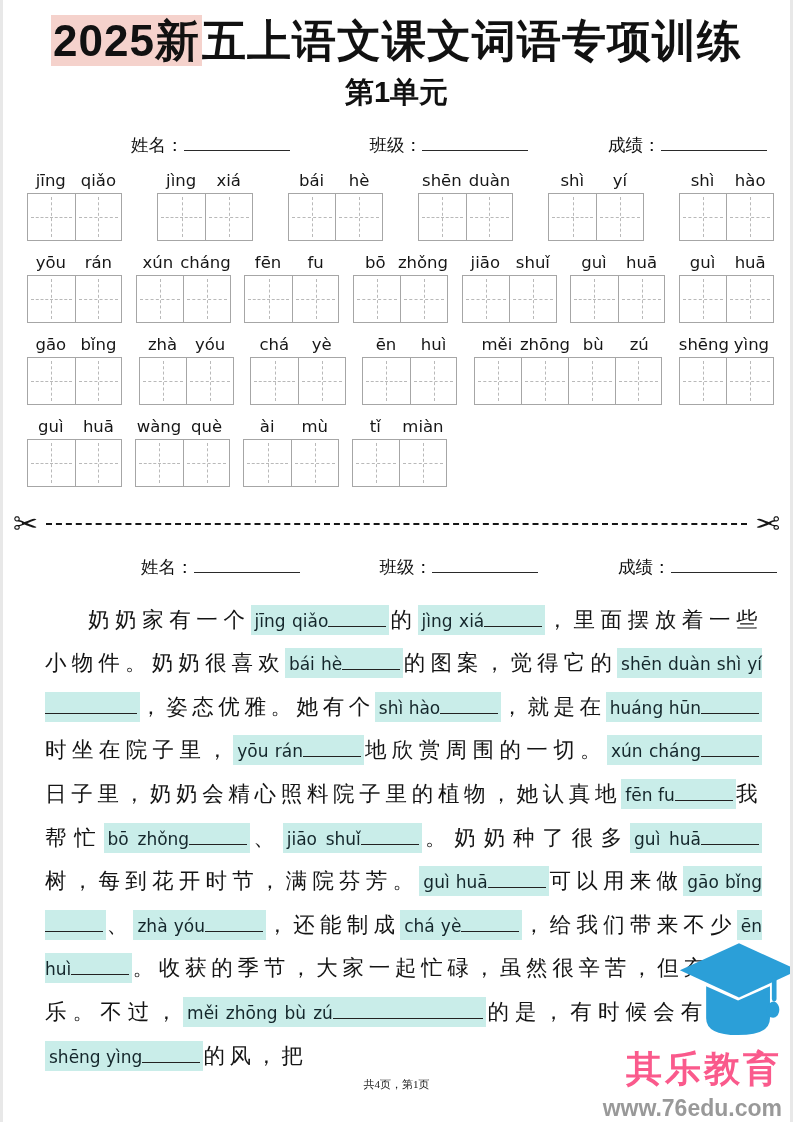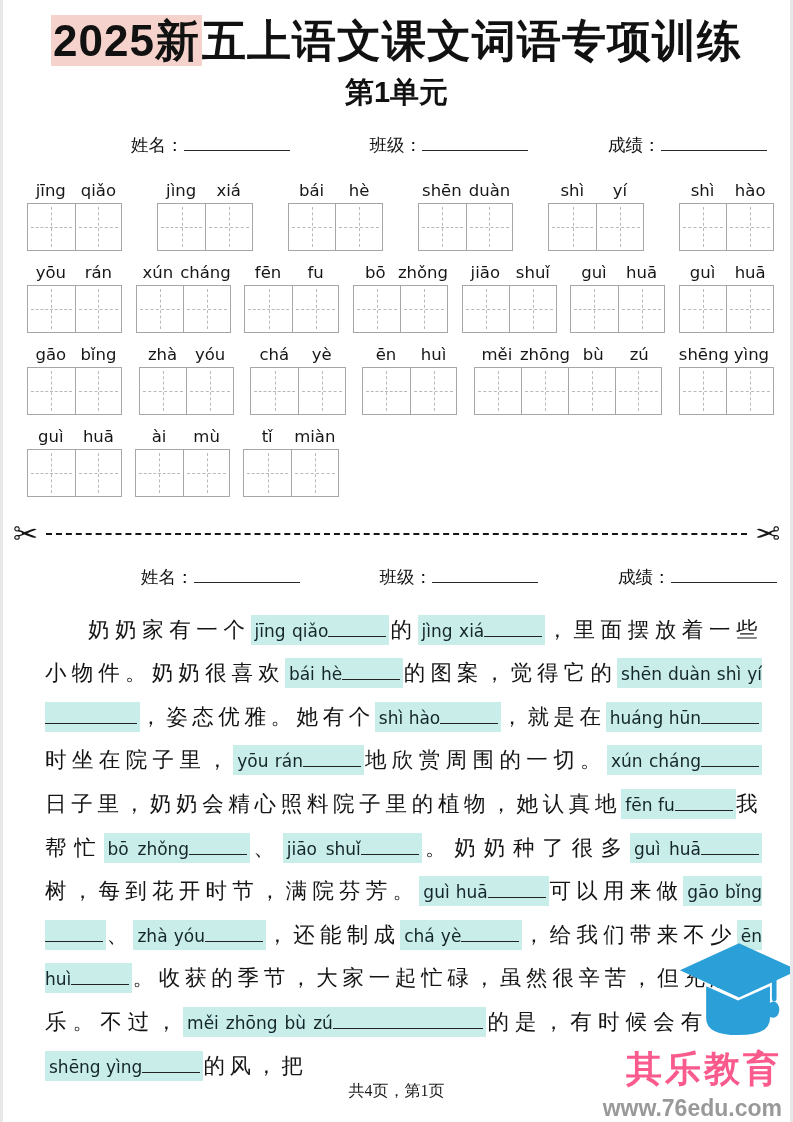--- a/index.html
+++ b/index.html
@@ -16,21 +16,21 @@
   .title .hl { background:var(--hl-pink,#f5d2cc); padding:1px 2px; }
   .subtitle { text-align:center; font-family:"Liberation Sans","DejaVu Sans",sans-serif;
     font-weight:900; font-size:29px; margin-top:6px; }
   
   .name-row { display:flex; font-size:17.5px; margin-top:20px; padding-left:128px;gap:20px; }
   .name-row .grp { white-space:nowrap; margin-right:60px; }
   .name-row .uline { display:inline-block; width:106px; height:12px;
     border-bottom:1.5px solid #2a2a2a; }
   .name-row.second { margin-top:16px; padding-left:138px; }
   
-  .rows-wrap { width:747px; margin:24px auto 0 24px; }
+  .rows-wrap { width:747px; margin:14px auto 0 24px; }
   .word-row { display:flex; justify-content:space-between; margin-bottom:12px; }
   .word-row.align-left { justify-content:flex-start; gap:13px; }
   .word { display:flex; flex-direction:column; }
   .labels { display:flex; margin-bottom:3px; }
   .labels span { flex:1; text-align:center; white-space:nowrap;
     font-family:"DejaVu Sans",sans-serif; font-size:16.5px; color:#161616; }
   .grid { display:flex; border:1px solid #a6a6a6; }
   .cell { position:relative; width:46.6px; height:46px; background:#fff; }
   .cell + .cell { border-left:1px solid #a6a6a6; }
   .cell::before { content:""; position:absolute; left:50%; top:3px; bottom:3px;
@@ -47,22 +47,22 @@
   .passage { margin:20px 28px 0 42px; font-size:21.5px; line-height:42.6px;
     text-align:justify; text-indent:2em; letter-spacing:4.5px; color:#141414; }
   .blank { background:var(--hl-cyan,#c9ede9); letter-spacing:0;
     padding:3px 3px 3px 4px; white-space:normal; }
   .blank .py { font-family:"DejaVu Sans",sans-serif; font-size:17px; color:#14262b; }
   .blank .line { display:inline-block; width:58px; height:13px;
     border-bottom:1.6px solid #222; }
   .blank .line.l { width:92px; }
   .blank .line.xl { width:150px; }
   
-  .page-info { position:absolute; left:0; right:0; bottom:20px; text-align:center;
-    font-size:16px; color:#1a1a1a; }
+  .page-info { position:absolute; left:0; right:0; bottom:30px; text-align:center;
+    font-size:11px; color:#1a1a1a; }
   .logo { position:absolute; right:4px; bottom:0; display:flex;
     align-items:flex-end;flex-direction:column; }
   .logo svg { display:block; margin-right:-14px; margin-bottom:4px; }
   .logo .txt { text-align:right; padding-right:4px; }
   .logo .brand { font-family:"Liberation Sans","DejaVu Sans",sans-serif;
     font-weight:900; font-size:36px; letter-spacing:3px; color:var(--logo-pink,#fa5a8c); }
   .logo .url { font-family:"Liberation Sans","DejaVu Sans",sans-serif;
     font-weight:700; font-size:23px; color:#999999; margin-top:1px; }
 </style>
 </head>
@@ -279,20 +279,30 @@
             <div class="cell"></div>
             <div class="cell"></div>
           </div>
         </div>
       </div>
       <div class="word-row align-left">
         <div class="word">
           <div class="labels">
             <span>guì</span>
             <span>huā</span>
+          </div>
+          <div class="grid">
+            <div class="cell"></div>
+            <div class="cell"></div>
+          </div>
+        </div>
+        <div class="word">
+          <div class="labels">
+            <span>wàng</span>
+            <span>què</span>
           </div>
           <div class="grid">
             <div class="cell"></div>
             <div class="cell"></div>
           </div>
         </div>
         <div class="word">
           <div class="labels">
             <span>ài</span>
             <span>mù</span>

